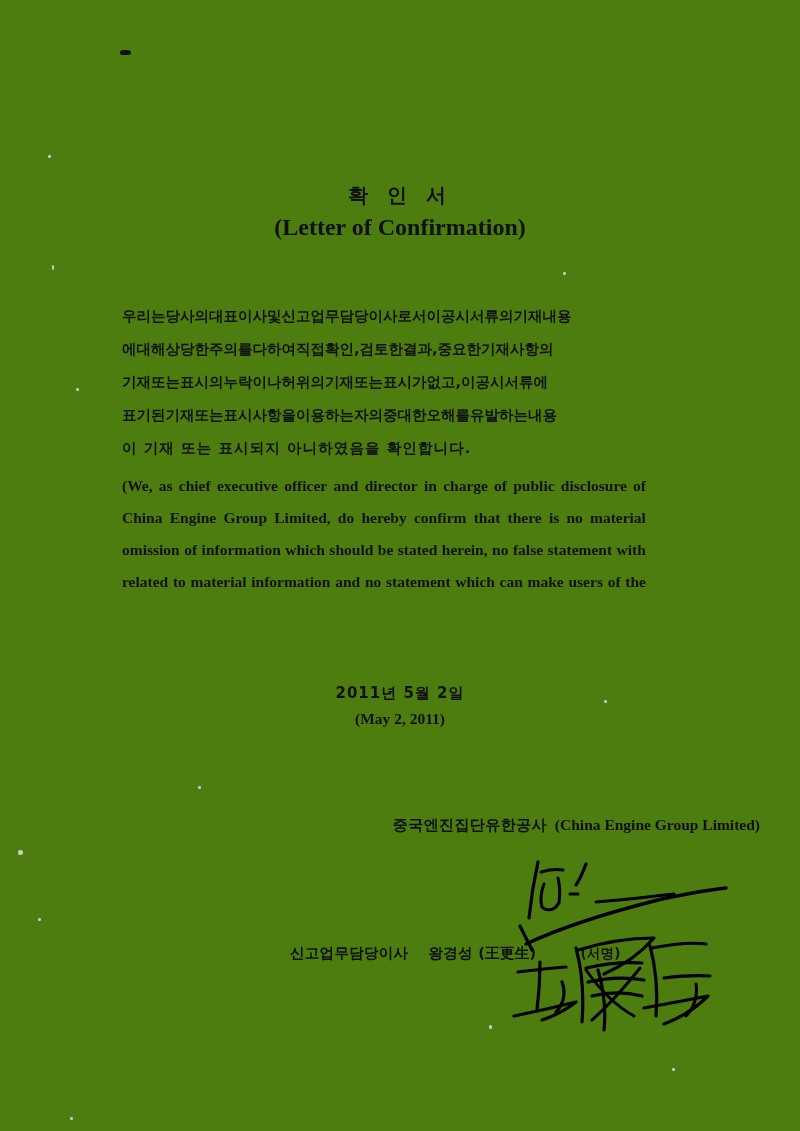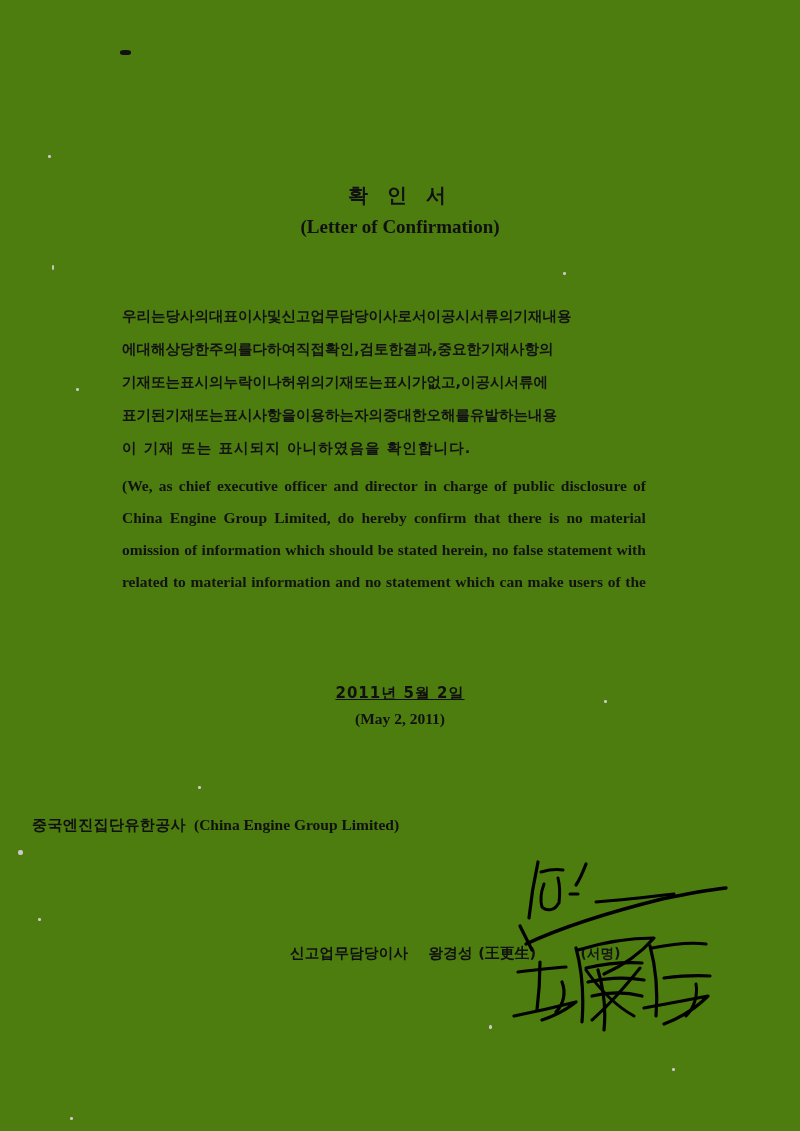--- a/index.html
+++ b/index.html
@@ -43,21 +43,21 @@
     font-family: "DejaVu Sans", "Liberation Sans", sans-serif;
     font-size: 20px;
     font-weight: bold;
     letter-spacing: 6px;
     line-height: 26px;
     color: #101010;
   }
   .title-en {
     margin-top: 7px;
     font-family: "Liberation Serif", "DejaVu Serif", serif;
-    font-size: 19px;
+    font-size: 24px;
     font-weight: bold;
     line-height: 24px;
     color: #101010;
   }
 
   
   .body-ko {
     position: absolute;
     left: 122px;
     top: 300px;
@@ -112,40 +112,38 @@
     width: 800px;
     text-align: center;
   }
   .date-ko {
     font-family: "DejaVu Sans", "Liberation Sans", sans-serif;
     font-size: 15px;
     font-weight: bold;
     letter-spacing: 1px;
     line-height: 22px;
     color: #101010;
-    text-decoration: underline;
   }
   .date-en {
     margin-top: 4px;
     font-family: "Liberation Serif", "DejaVu Serif", serif;
     font-size: 15.5px;
     font-weight: bold;
     line-height: 22px;
     color: #101010;
   }
 
   
   .company-line {
     position: absolute;
     left: 0;
     top: 816px;
     width: 760px;
-    text-align: left;
+    text-align: right;
     white-space: nowrap;
-    padding-left: 32px;
   }
   .company-ko {
     font-family: "DejaVu Sans", "Liberation Sans", sans-serif;
     font-size: 15px;
     font-weight: bold;
     color: #101010;
     letter-spacing: 0.4px;
   }
   .company-en {
     font-family: "Liberation Serif", "DejaVu Serif", serif;

